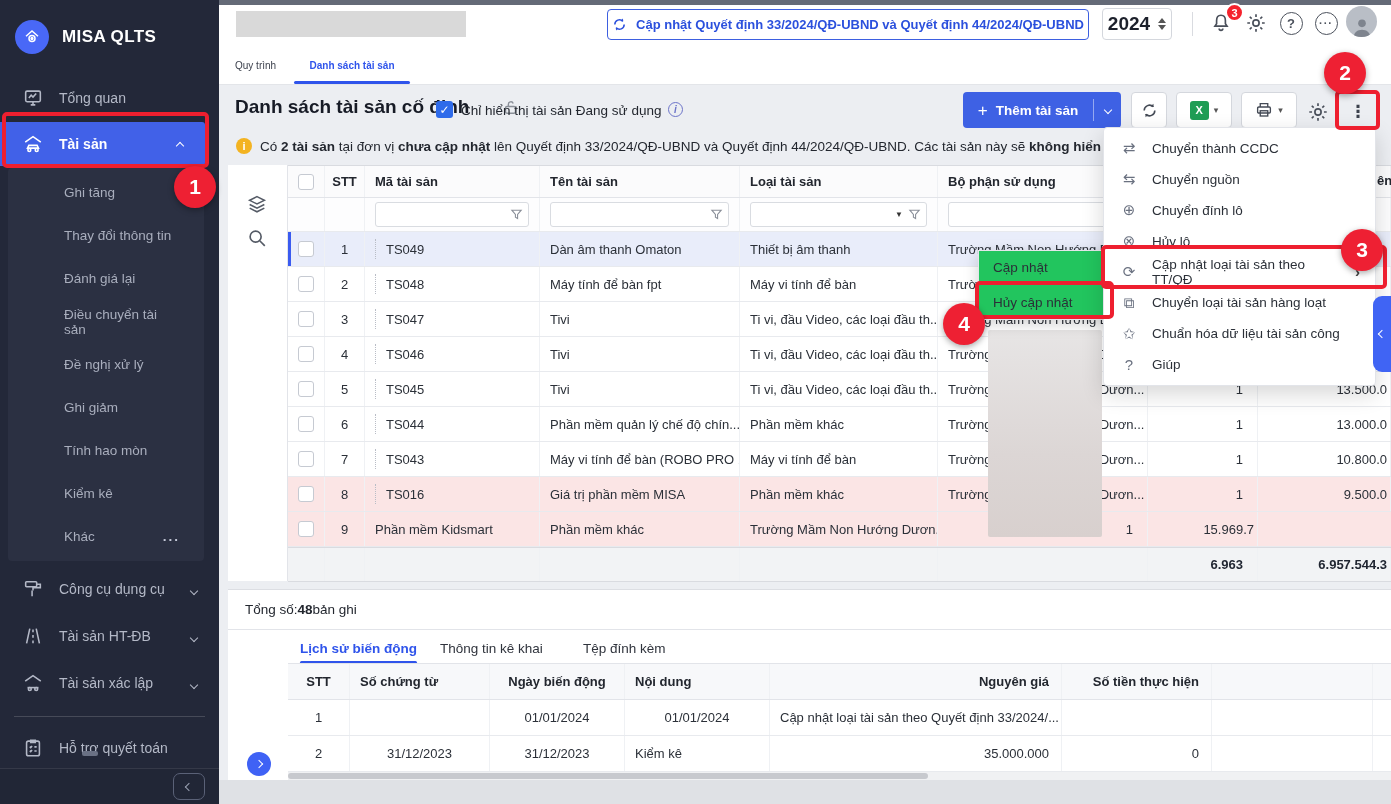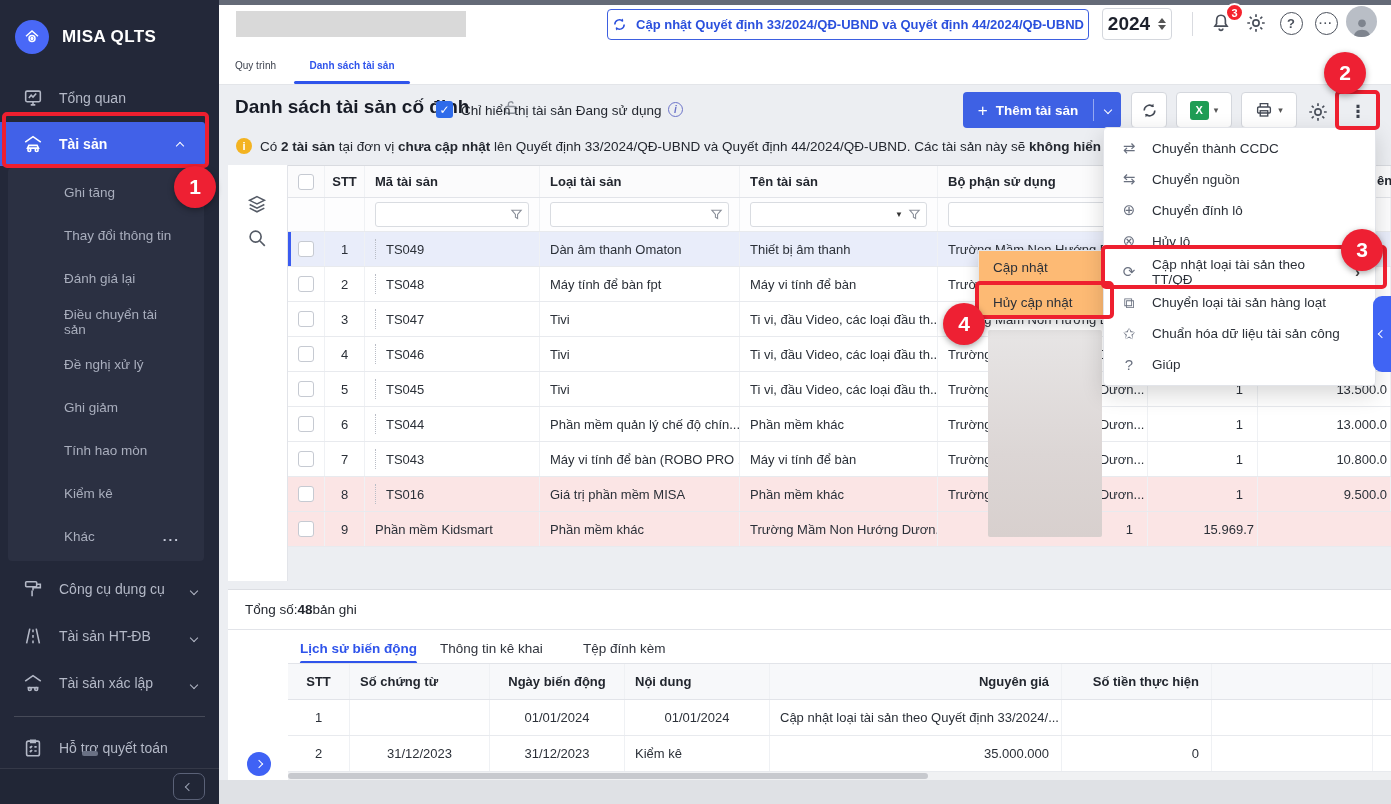--- a/index.html
+++ b/index.html
@@ -101,21 +101,21 @@
 .bd{height:36px;border-bottom:1px solid #e8eaee;cursor:pointer}
 .c-ctr{justify-content:center}
 .c-rt{justify-content:flex-end;padding-right:12px}
 .link{color:#2f6be4;cursor:pointer}
 .next-btn{left:247px;top:752px;width:24px;height:24px;border-radius:50%;background:#3f62f5;color:#fff;display:flex;align-items:center;justify-content:center;z-index:2;cursor:pointer}
 .hscroll{left:288px;top:772px;width:1103px;height:8px;background:#f0f1f3;z-index:1}
 .hthumb{position:absolute;left:0;top:1px;width:640px;height:6px;background:#c7c9ce;border-radius:3px}
 .graytail{left:219px;top:780px;width:1172px;height:24px;background:#dfe1e5;z-index:1}
 
 .blur-box{left:988px;top:330px;width:114px;height:207px;background:linear-gradient(180deg,#e7e5e5 0%,#dcd6d5 60%,#d8d0ce 100%);z-index:6;border-radius:2px}
-.ctx-menu{left:978px;top:250px;width:136px;background:#fdba74;border:1px solid #e4e6ea;box-shadow:0 4px 14px rgba(0,0,0,.18);z-index:7}
+.ctx-menu{left:978px;top:250px;width:136px;background:#22c55e;border:1px solid #e4e6ea;box-shadow:0 4px 14px rgba(0,0,0,.18);z-index:7}
 .ctx-item{height:34px;display:flex;align-items:center;padding-left:14px;font-size:13.5px;color:#2b3038;cursor:pointer;border-bottom:1px solid #f0f1f4}
 .ctx-item:last-child{border-bottom:none}
 .more-menu{left:1103px;top:127px;width:273px;height:259px;background:#fff;border:1px solid #e2e4e9;border-radius:4px;box-shadow:0 8px 22px rgba(0,0,0,.16);z-index:8;padding:5px 0;display:flex;flex-direction:column}
 .mm-item{flex:1;display:flex;align-items:center;gap:13px;padding:0 15px;font-size:13.5px;color:#2b3038;cursor:pointer}
 .mm-glyph{width:20px;text-align:center;font-size:15px;color:#6a7180;flex:0 0 auto}
 .mm-arrow{margin-left:auto;font-weight:700;color:#444;font-size:15px}
 .collapse-tab{left:1373px;top:296px;width:18px;height:76px;background:#4064f4;border-radius:9px 0 0 9px;z-index:8;display:flex;align-items:center;justify-content:center;color:#fff;cursor:pointer}
 
 .rbox{border:4px solid #ee1f2f;border-radius:5px;z-index:9;pointer-events:none}
 .rb1{left:2px;top:112px;width:207px;height:56px}
@@ -385,22 +385,22 @@
     </div>
   </div>
 
   <div class="abs grid">
     <div class="grow gh">
       <div class="cell c-check">
           <span class="cb"></span>
         </div>
       <div class="cell c-stt">STT</div>
       <div class="cell">Mã tài sản</div>
+      <div class="cell">Tên tài sản</div>
       <div class="cell">Loại tài sản</div>
-      <div class="cell">Tên tài sản</div>
       <div class="cell">Bộ phận sử dụng</div>
       <div class="cell"></div>
       <div class="cell"></div>
     </div>
     <div class="grow gf">
       <div class="cell"></div>
         <div class="cell"></div>
       <div class="cell">
           <span class="fbox">
             <svg width="13" height="13" viewBox="0 0 18 18" fill="none" stroke="#8a8f99" stroke-width="1.5">
@@ -568,20 +568,30 @@
           </div>
           <div class="cell c-stt">9</div>
           <div class="cell">Phần mềm Kidsmart</div>
           <div class="cell">Phần mềm khác</div>
           <div class="cell">Trường Mầm Non Hướng Dươn...</div>
           <div class="cell c-qty">1</div>
           <div class="cell c-amt">15.969.7</div>
         </div>
       </div>
 
+    <div class="grow gt">
+      <div class="cell"></div>
+        <div class="cell"></div>
+        <div class="cell"></div>
+        <div class="cell"></div>
+        <div class="cell"></div>
+        <div class="cell"></div>
+      <div class="cell c-qty">6.963</div>
+      <div class="cell c-amt">6.957.544.3</div>
+    </div>
   </div>
   <div class="abs hdr-fragment">ên</div>
 
   <div class="abs summary">
       <span>Tổng số: </span>
       <span style="font-weight: 700;">48</span>
       <span> bản ghi</span>
     </div>
 
   <div class="abs panel">

